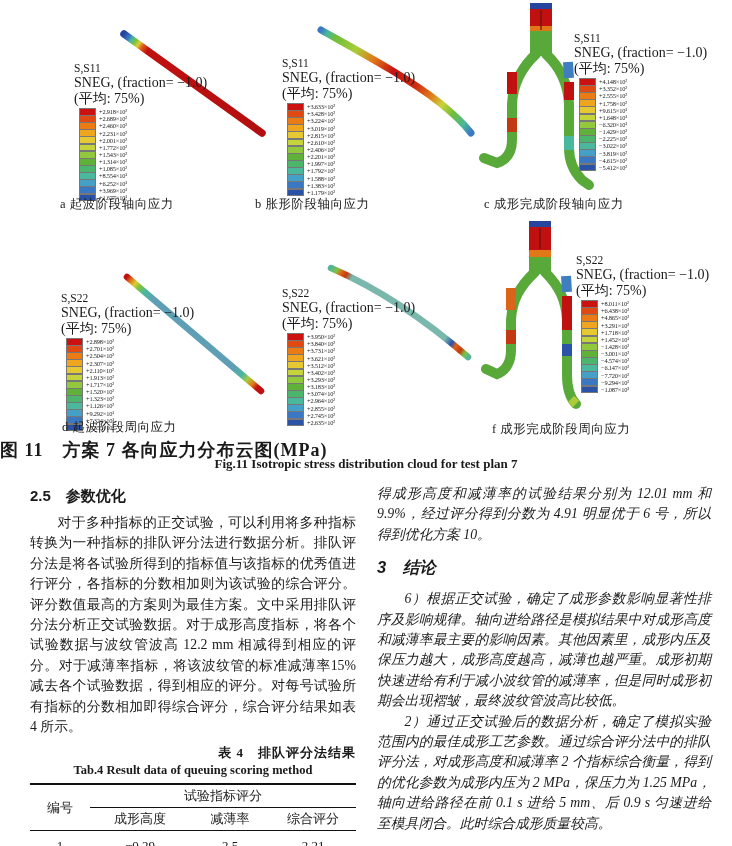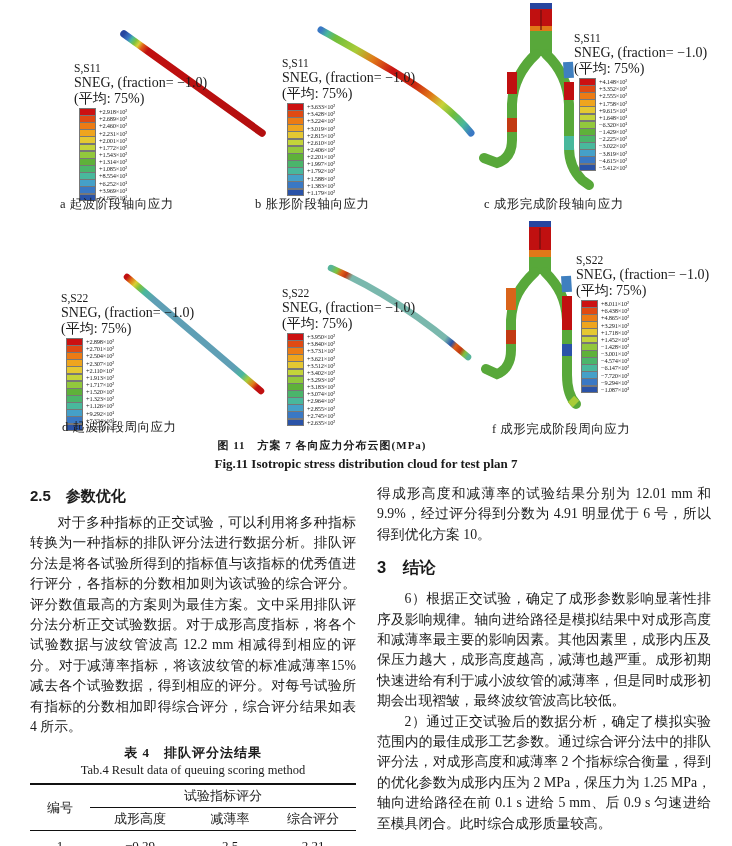--- a/index.html
+++ b/index.html
@@ -11,39 +11,39 @@
   .fig-area{position:absolute;left:0;top:0;width:732px;height:485px;}
   .legend{position:absolute;line-height:1.12;}
   .lg-title{font-size:11.5px;}
   .lg-sub{font-size:14px;}
   .lg-rows{margin-top:2px;margin-left:5px;}
   .lg-row{display:flex;align-items:center;height:7.15px;}
   .sw{display:inline-block;width:15px;height:5.9px;border:0.5px solid #777;}
   .lv{font-size:6.4px;margin-left:3px;letter-spacing:-0.2px;white-space:nowrap;}
   .pcap{position:absolute;font-size:12.5px;letter-spacing:0.5px;white-space:nowrap;}
   .pcap.center{text-align:left;}
-  .figcap-zh{position:absolute;left:0;width:644px;top:438px;text-align:center;
-    font-weight:bold;font-size:11px;letter-spacing:1px;}
+  .figcap-zh{position:absolute;left:0;width:644px;top:438px;
+    font-weight:bold;font-size:18px;letter-spacing:1px;}
   .figcap-en{position:absolute;left:0;width:732px;top:456px;text-align:center;
     font-weight:bold;font-size:13px;}
   svg{position:absolute;}
   
   .col{position:absolute;text-align:justify;}
   .col-left{left:30px;top:487px;width:326px;}
-  .col-right{left:377px;top:484px;width:334px;}
+  .col-right{left:377px;top:484px;width:334px;font-style:italic;}
   .h-sec{font-family:"Liberation Sans","DejaVu Sans",sans-serif;font-weight:bold;
     font-size:15px;margin:0 0 7px 0;}
   .h-sec2{font-family:"Liberation Sans","DejaVu Sans",sans-serif;font-weight:bold;
     font-size:16.5px;margin:12px 0 10px 0;}
   .para{font-size:13.8px;line-height:20.4px;margin:0;text-indent:2em;}
   .para.noindent{text-indent:0;}
   
   .tbl-block{margin-top:7px;}
-  .tbl-title-zh{font-weight:bold;font-size:13px;text-align:center;letter-spacing:1px;}
-  .tbl-title-en{font-weight:normal;font-size:12.5px;text-align:center;margin-top:1px;}
+  .tbl-title-zh{font-weight:bold;font-size:13px;text-align:right;letter-spacing:1px;}
+  .tbl-title-en{font-weight:bold;font-size:12.5px;text-align:center;margin-top:1px;}
   table.tbl{width:100%;border-collapse:collapse;margin-top:5px;border-top:2px solid #111;
     font-size:13px;}
   .tbl th,.tbl td{font-weight:normal;text-align:center;padding:2px 0;}
   .tbl th.group{border-bottom:1px solid #111;margin-top:20px;}
   .tbl tr.sub th{border-bottom:1.6px solid #111;}
   .tbl th.rowhead{border-bottom:1.6px solid #111;}
   .tbl tbody td{padding-top:7px;padding-bottom:4px;}
 </style>
 </head>
 <body>

